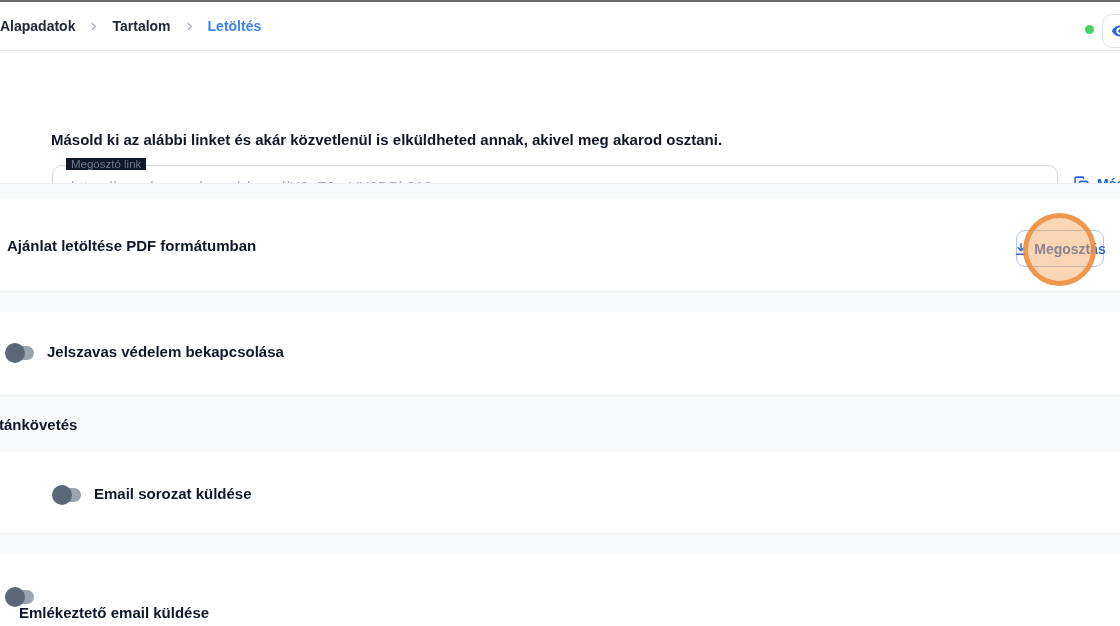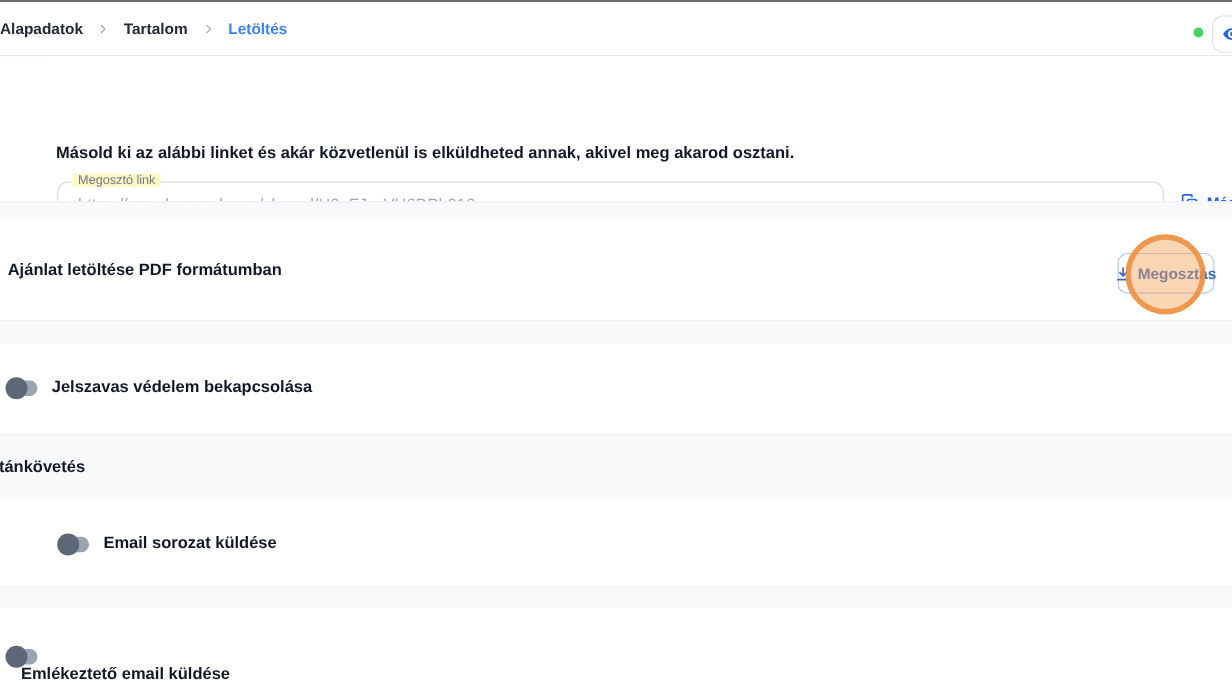--- a/index.html
+++ b/index.html
@@ -34,21 +34,21 @@
   .sec-share { position:absolute; top:51px; left:0; width:1080px; height:132px; background:#fff;margin-left:44px; }
   .instruction { position:absolute; left:7px; top:80px; font-size:15px; font-weight:700; color:#101828; }
   .link-input {
     position:absolute; left:8px; top:114px; width:1006px; height:43px;
     border:1px solid #d3d7de; border-radius:10px; background:#fff;
     padding:0 18px; font-family:"Liberation Sans", sans-serif;
     font-size:15px; color:#a1a7b3; outline:none;
   }
   .field-label {
     position:absolute; left:22px; top:107px; font-size:11.5px; color:#70778a;
-    background:#fef9c3; padding:0 5px; z-index:2;text-align:right;
+    background:#0f172a; padding:0 5px; z-index:2;text-align:right;
   }
   .copy-btn {
     position:absolute; left:1029px; top:124px; display:flex; align-items:center; gap:7px;
     background:none; border:none; cursor:pointer;
     color:#2563eb; font-family:"Liberation Sans", sans-serif; font-size:14px; font-weight:700;
   }
 
   
   .band { position:absolute; left:0; width:1120px; background:#f8f9fb; border-top:1px solid #eceef3; }
   .band1 { top:183px; height:15px; }

